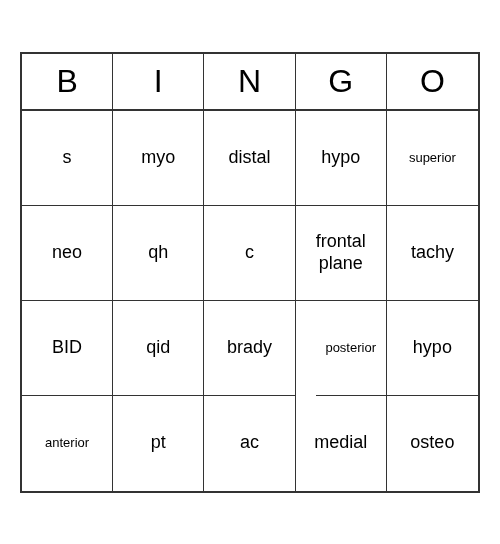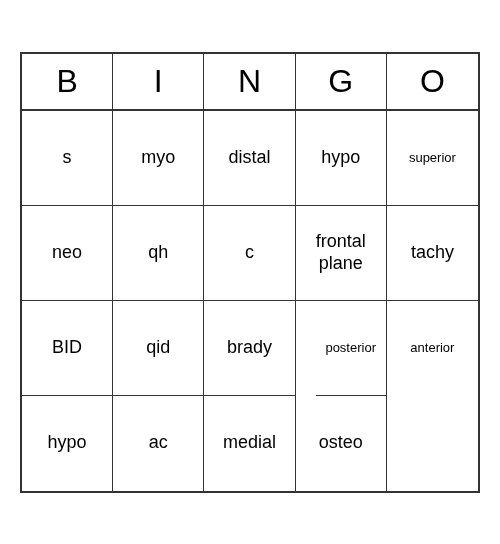--- a/index.html
+++ b/index.html
@@ -93,19 +93,20 @@
       <div class="bingo-cell small-text" style="font-size: 13px;">superior</div>
       <div class="bingo-cell">neo</div>
       <div class="bingo-cell">qh</div>
       <div class="bingo-cell">c</div>
       <div class="bingo-cell">frontal plane</div>
       <div class="bingo-cell">tachy</div>
       <div class="bingo-cell">BID</div>
       <div class="bingo-cell">qid</div>
       <div class="bingo-cell">brady</div>
       <div class="bingo-cell small-text" style="font-size: 13px; margin-left: 20px;">posterior</div>
+      <div class="bingo-cell">hypo</div>
       <div class="bingo-cell small-text" style="font-size: 13px;">anterior</div>
-      <div class="bingo-cell">hypo</div>
+      <div class="bingo-cell">pt</div>
       <div class="bingo-cell">ac</div>
       <div class="bingo-cell">medial</div>
       <div class="bingo-cell">osteo</div>
     </div>
 </div>
 
 </body></html>

